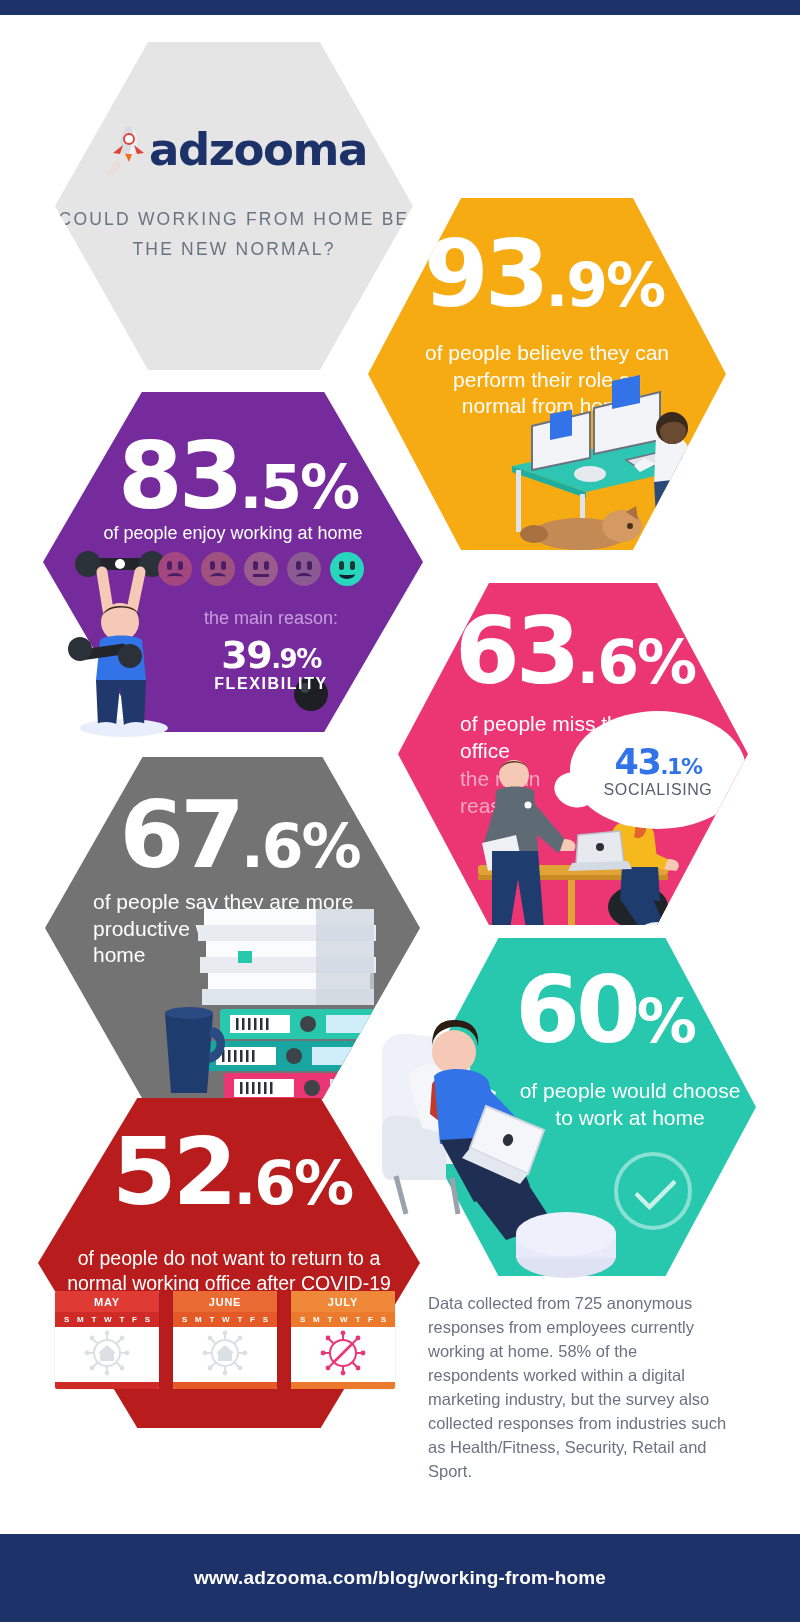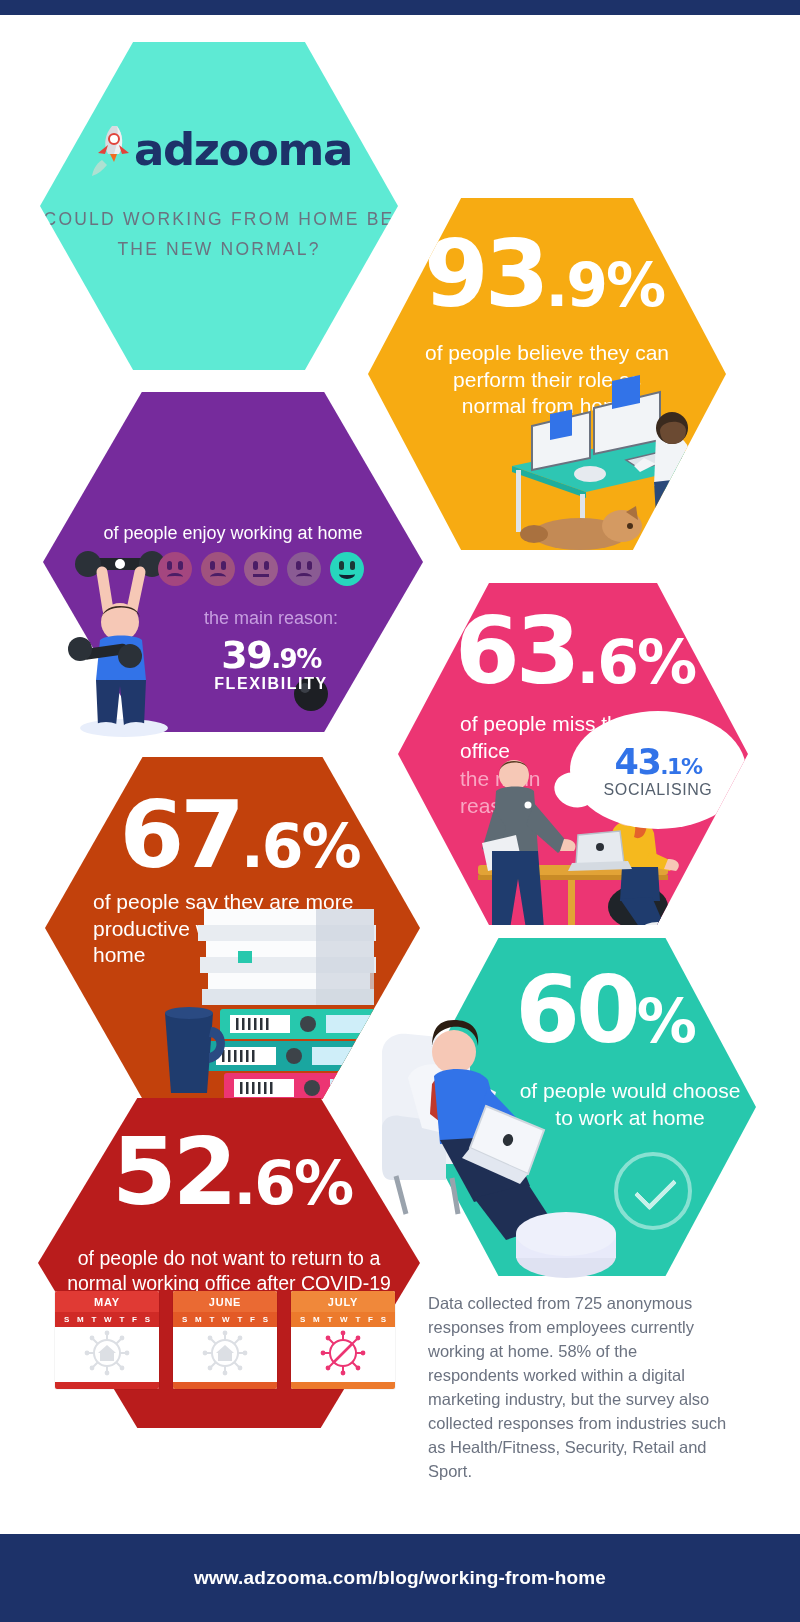--- a/index.html
+++ b/index.html
@@ -18,33 +18,33 @@
 
   
   .hex {
     position:absolute;
     clip-path: polygon(26% 0%, 74% 0%, 100% 50%, 74% 100%, 26% 100%, 0% 50%);
     border-radius: 34px;
     overflow:hidden;
   }
 
   
-  #hex-brand { left:40px; top:42px; width:358px; height:328px; background:#5eead4; }
+  #hex-brand { left:55px; top:42px; width:358px; height:328px; background:#e5e5e5; }
   .brand-wrap { position:absolute; left:0; top:78px; width:100%; text-align:center; }
   .logo-row { display:flex; align-items:center; justify-content:center; gap:2px; }
   .rocket { width:46px; height:58px; position:relative; }
   .logo-text { font-size:45px; font-weight:bold; color:#1d3269; letter-spacing:-1.4px; font-family:"DejaVu Sans", sans-serif; }
   .brand-tagline { margin-top:26px; color:#6b7280; font-size:17.5px; line-height:30px;
     letter-spacing:2.2px; font-weight:400; }
 
   
   #hex-939 { left:368px; top:198px; width:358px; height:352px; background:#f7ab12; }
   #hex-835 { left:43px;  top:392px; width:380px; height:340px; background:#762b9c; }
   #hex-636 { left:398px; top:583px; width:350px; height:342px; background:#ec3573; }
-  #hex-676 { left:45px;  top:757px; width:375px; height:342px; background:#c2410c; }
+  #hex-676 { left:45px;  top:757px; width:375px; height:342px; background:#737373; }
   #hex-60  { left:408px; top:938px; width:348px; height:338px; background:#27c8ad; }
   #hex-526 { left:38px;  top:1098px;width:382px; height:330px; background:#b91c1c; }
 
   .big-pct { color:#fff; font-weight:bold; line-height:.92; letter-spacing:-4px;
      font-family:"DejaVu Sans", sans-serif; }
   .big-pct .whole { font-size:93px; }
   .big-pct .frac  { font-size:60px; letter-spacing:-2px; }
   .sub { color:#fff; font-size:21px; line-height:26.5px; font-weight:400; }
 
   
@@ -175,20 +175,23 @@
 
       <ellipse cx="86" cy="160" rx="48" ry="16" fill="#c38a55"></ellipse>
       <ellipse cx="128" cy="152" rx="20" ry="16" fill="#d49a62"></ellipse>
       <path d="M132 138 L142 132 L144 146 Z" fill="#a9713f"></path>
       <ellipse cx="40" cy="160" rx="14" ry="9" fill="#a9713f"></ellipse>
       <circle cx="136" cy="152" r="3" fill="#4a2f18"></circle>
     </svg>
   </div>
 
   <div class="hex" id="hex-835">
+    <div class="t big-pct">
+      <span class="whole">83</span><span class="frac">.5%</span>
+    </div>
     <div class="sub">of people enjoy working at home</div>
   </div>
 
   <div class="faces">
     <div class="face sad" style="background:#a4467f">
         <i class="eye l"></i>
         <i class="eye r"></i>
         <i class="mouth"></i>
       </div>
     <div class="face sad" style="background:#a0527e">

